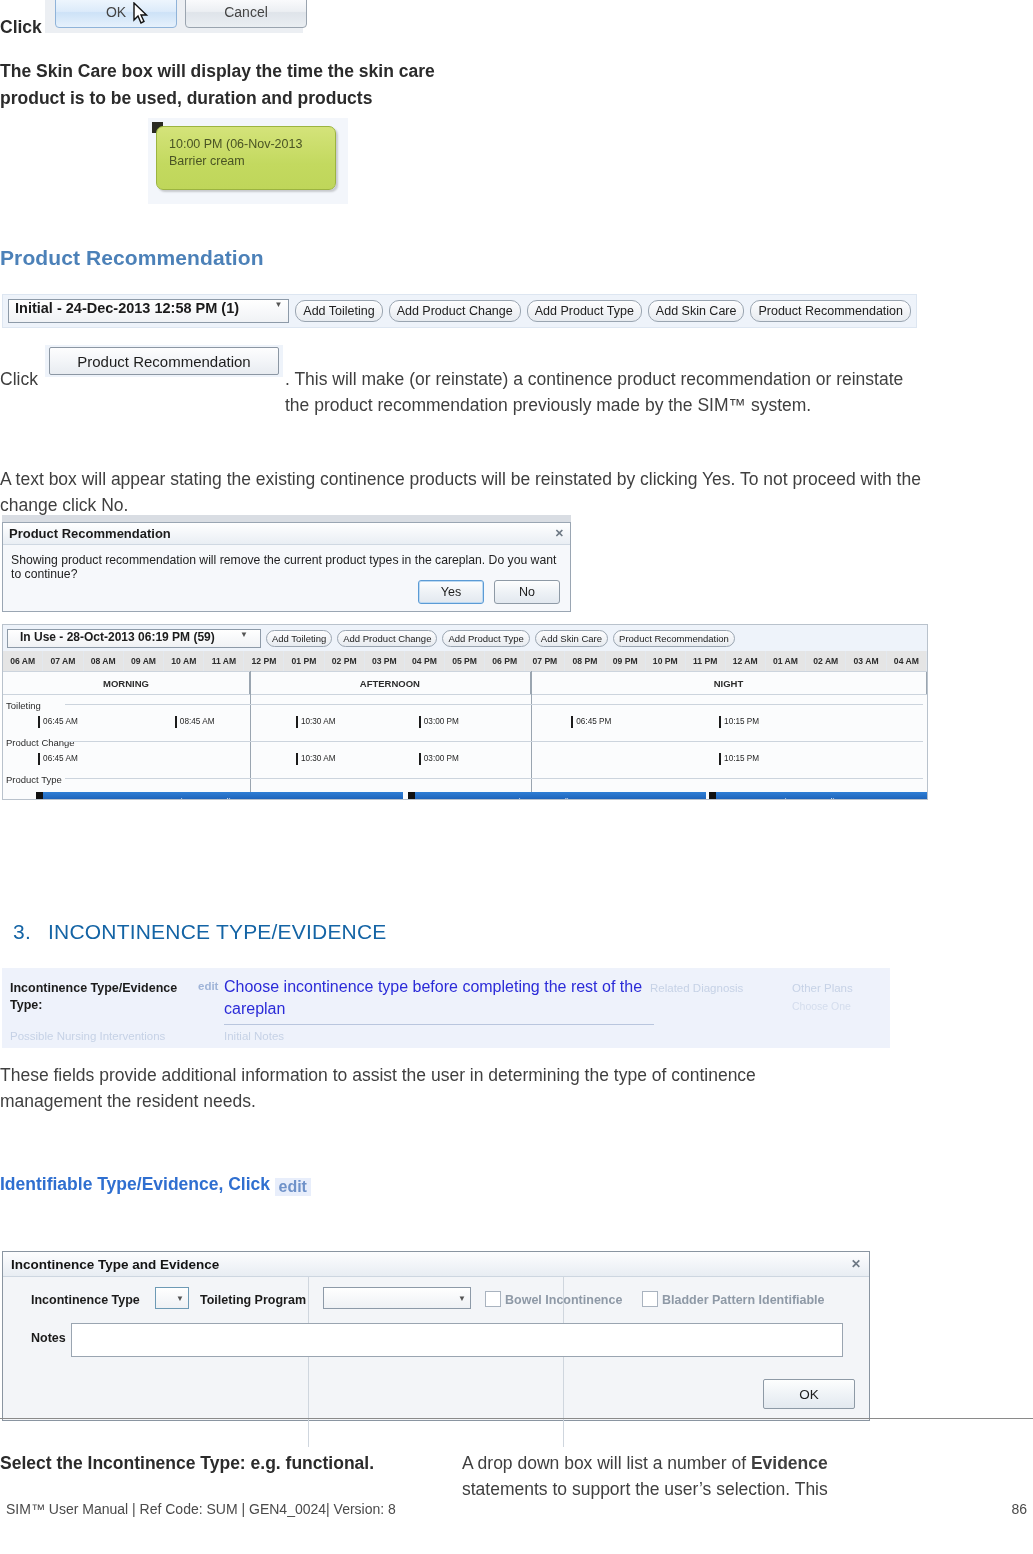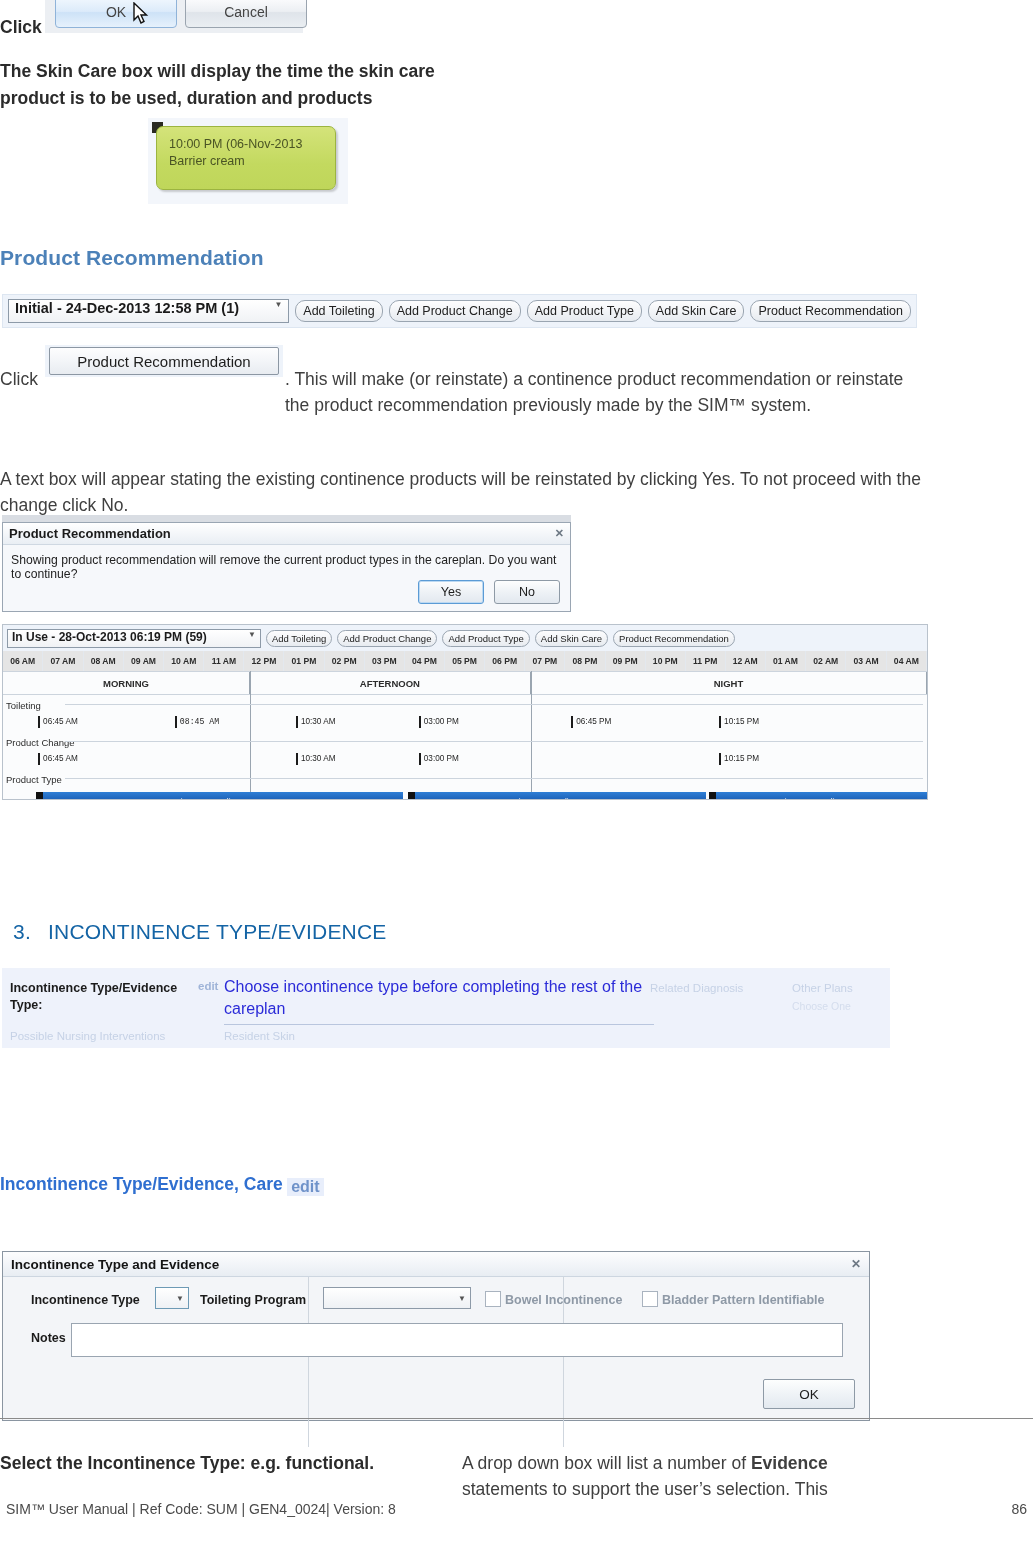--- a/index.html
+++ b/index.html
@@ -76,21 +76,21 @@
   #dialog1 .dlg-msg{padding:8px 8px 0 8px;font-size:12.2px;color:#222;}
   #dialog1 .dlg-btns{position:absolute;right:10px;bottom:7px;display:flex;gap:10px;}
   #dialog1 .dlg-btns .dbtn{width:64px;height:22px;border:1px solid #8e9aa6;border-radius:3px;
      background:linear-gradient(#fdfefe,#eef2f6 50%,#e2e8ef);font-size:12.5px;display:flex;align-items:center;justify-content:center;color:#1d1d1d;}
   #dialog1 .dlg-btns .dbtn.primary{border-color:#5b9bd5;box-shadow:0 0 0 1px #bcd9f2 inset;}
   #dlg1-strip{position:absolute;left:2px;top:515px;width:569px;height:7px;background:#d9dde3;}
 
   
   #careplan{position:absolute;left:2px;top:624px;width:926px;height:176px;border:1px solid #b9c2cc;background:#ffffff;box-sizing:border-box;overflow:hidden;}
   #cp-toolbar{height:26px;background:#eef3fa;display:flex;align-items:center;padding:0 4px;box-sizing:border-box;}
-  #cp-toolbar .combo{width:254px;height:19px;font-size:12px;font-weight:bold;padding:0 4px;}
+  #cp-toolbar .combo{width:254px;height:19px;font-size:12px;font-weight:bold;padding:0 12px;}
   #cp-toolbar .tbtn{height:17px;font-size:9.5px;margin-left:5px;padding:0 5px;}
   #cp-grid{position:relative;height:148px;background:#fbfcfd;}
   #cp-hours{display:flex;height:20px;border-bottom:1px solid #ccd4dd;background:#e5e5e5;}
   #cp-hours .hr{flex:1 0 auto;font-size:8.6px;color:#2c2c2c;display:flex;align-items:center;justify-content:center;
      border-right:1px solid #e3e8ee;font-weight:bold;}
   #cp-periods{display:flex;height:22px;border-bottom:1px solid #ccd4dd;}
   #cp-periods .pd{display:flex;align-items:center;justify-content:center;font-size:9.5px;font-weight:bold;color:#2c2c2c;border-right:1px solid #9aa5b0;}
   .cp-row-label{font-size:9.5px;color:#2c2c2c;padding-left:3px;}
   .cp-row{position:relative;height:21px;}
   .cp-row .rule{position:absolute;left:62px;right:4px;top:9px;height:1px;background:#ccd4dd;}
@@ -247,21 +247,21 @@
           <div class="pd" style="width: 42.9%;">NIGHT</div>
         </div>
 
       <div id="cp-vline1"></div>
       <div id="cp-vline2"></div>
 
       <div id="cp-rows">
           <div class="cp-row"><span class="cp-row-label">Toileting</span><div class="rule"></div></div>
           <div class="cp-marks">
             <div class="cp-mark" style="left: 3.8%;">06:45 AM</div>
-            <div class="cp-mark" style="left: 18.6%; font-family: Liberation Mono, monospace;">08:45 AM</div>
+            <div class="cp-mark" style="left: 18.6%;">08:45 AM</div>
             <div class="cp-mark" style="left: 31.7%;">10:30 AM</div>
             <div class="cp-mark" style="left: 45%;">03:00 PM</div>
             <div class="cp-mark" style="left: 61.5%;">06:45 PM</div>
             <div class="cp-mark" style="left: 77.5%;">10:15 PM</div>
           </div>
           <div class="cp-row"><span class="cp-row-label">Product Change</span><div class="rule"></div></div>
           <div class="cp-marks">
             <div class="cp-mark" style="left: 3.8%;">06:45 AM</div>
             <div class="cp-mark" style="left: 31.7%;">10:30 AM</div>
             <div class="cp-mark" style="left: 45%;">03:00 PM</div>
@@ -292,26 +292,27 @@
       <span>Incontinence Type/Evidence</span><br>
       <span>Type:</span>
     </div>
     <div id="inc-edit">edit</div>
     <div id="inc-prompt">Choose incontinence type before completing the rest of the careplan</div>
     <div id="inc-underline"></div>
     <div id="inc-faded1">Related Diagnosis</div>
     <div id="inc-faded2">Other Plans</div>
     <div id="inc-faded3">Choose One</div>
     <div id="inc-faded4">Possible Nursing Interventions</div>
-    <div id="inc-faded5">Resident Skin</div>
-  </div>
-
+    <div id="inc-faded5">Initial Notes</div>
+  </div>
+
+  <div class="abs body-text" style="left:0;top:1062px;width:830px;">These fields provide additional information to assist the user in determining the type of continence management the resident needs.</div>
 
   <div class="abs" style="left:0;top:1174px;">
-    <span class="link-blue">Incontinence Type/Evidence, Care</span>
+    <span class="link-blue">Identifiable Type/Evidence, Click</span>
     <span id="edit-badge">edit</span>
   </div>
 
   <div id="dialog2">
     <div id="d2-title">
       <span>Incontinence Type and Evidence</span>
       <span style="font-size:12px;color:#6d7884;">✕</span>
     </div>
     <div id="d2-body">
       <div id="d2-vline1"></div>

